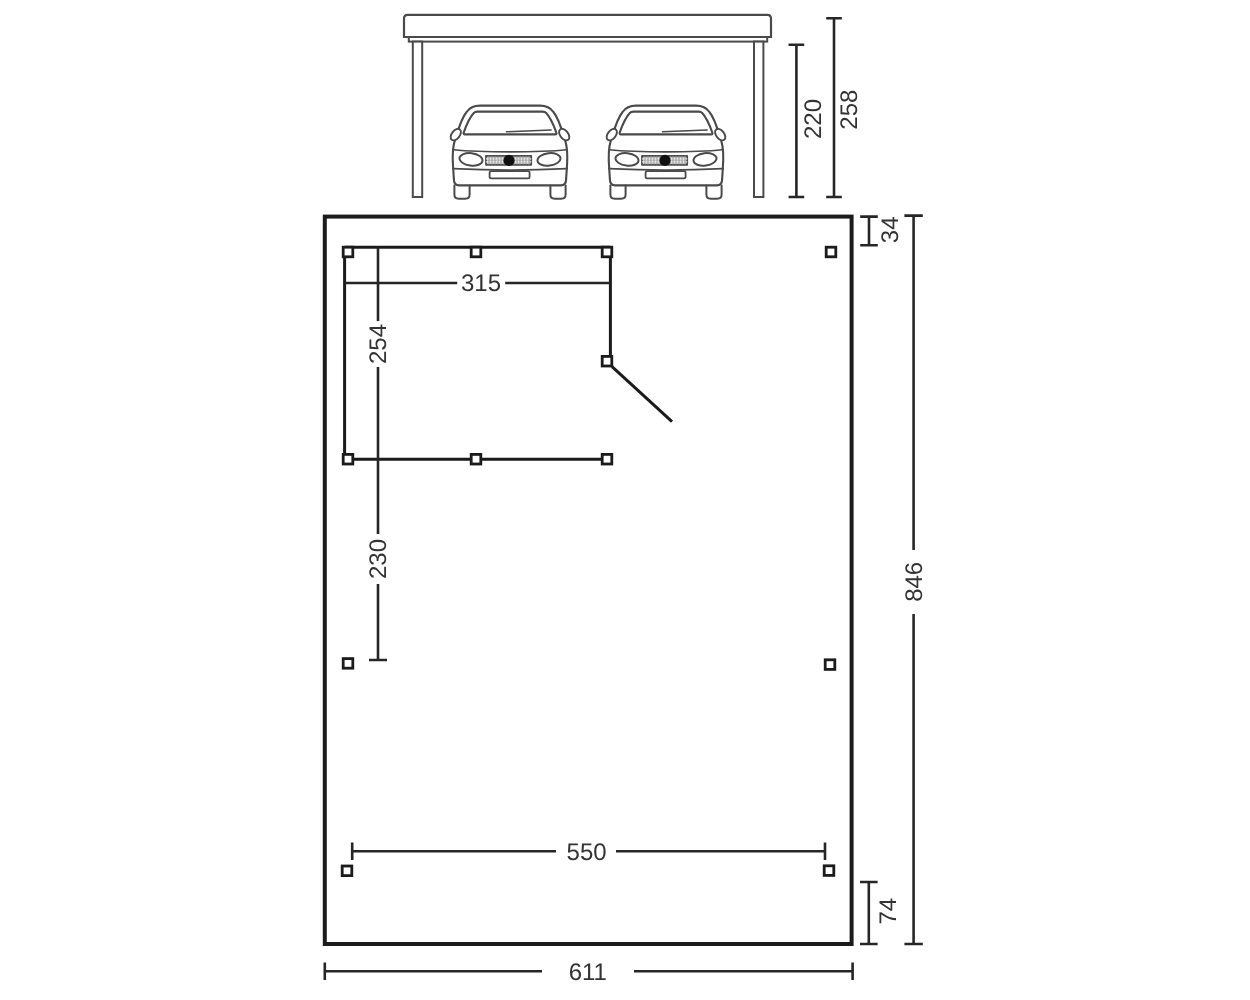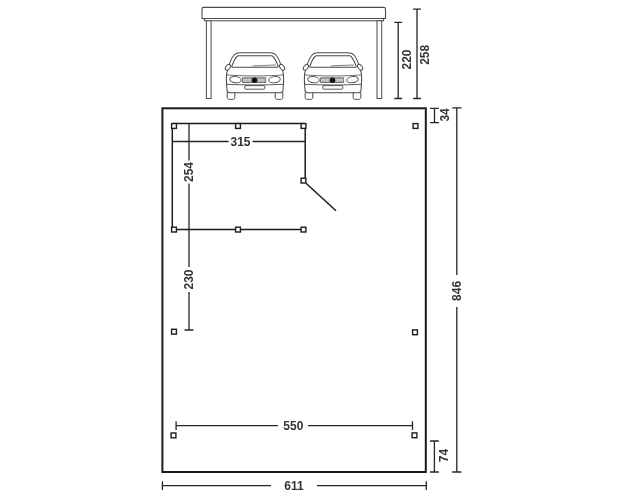--- a/index.html
+++ b/index.html
@@ -1,16 +1,16 @@
 <!DOCTYPE html>
 <html><head>
 <meta charset="utf-8">
 <style>
   html,body{margin:0;padding:0;background:#fff;}
-  .wrap{width:625px;height:500px;position:relative;overflow:hidden;background:#fff;font-weight:bold;}
+  .wrap{width:625px;height:500px;position:relative;overflow:hidden;background:#fff;}
   text{font-family:"Liberation Sans",sans-serif;font-size:12px;fill:#333;}
 </style>
 </head>
 <body>
 <div class="wrap">
 <svg width="625" height="500" viewBox="0 0 625 500" xmlns="http://www.w3.org/2000/svg">
   <defs>
 
     <g id="car" stroke="#4a4a4a" stroke-width="1.05" fill="none" stroke-linejoin="round" stroke-linecap="round">
 

